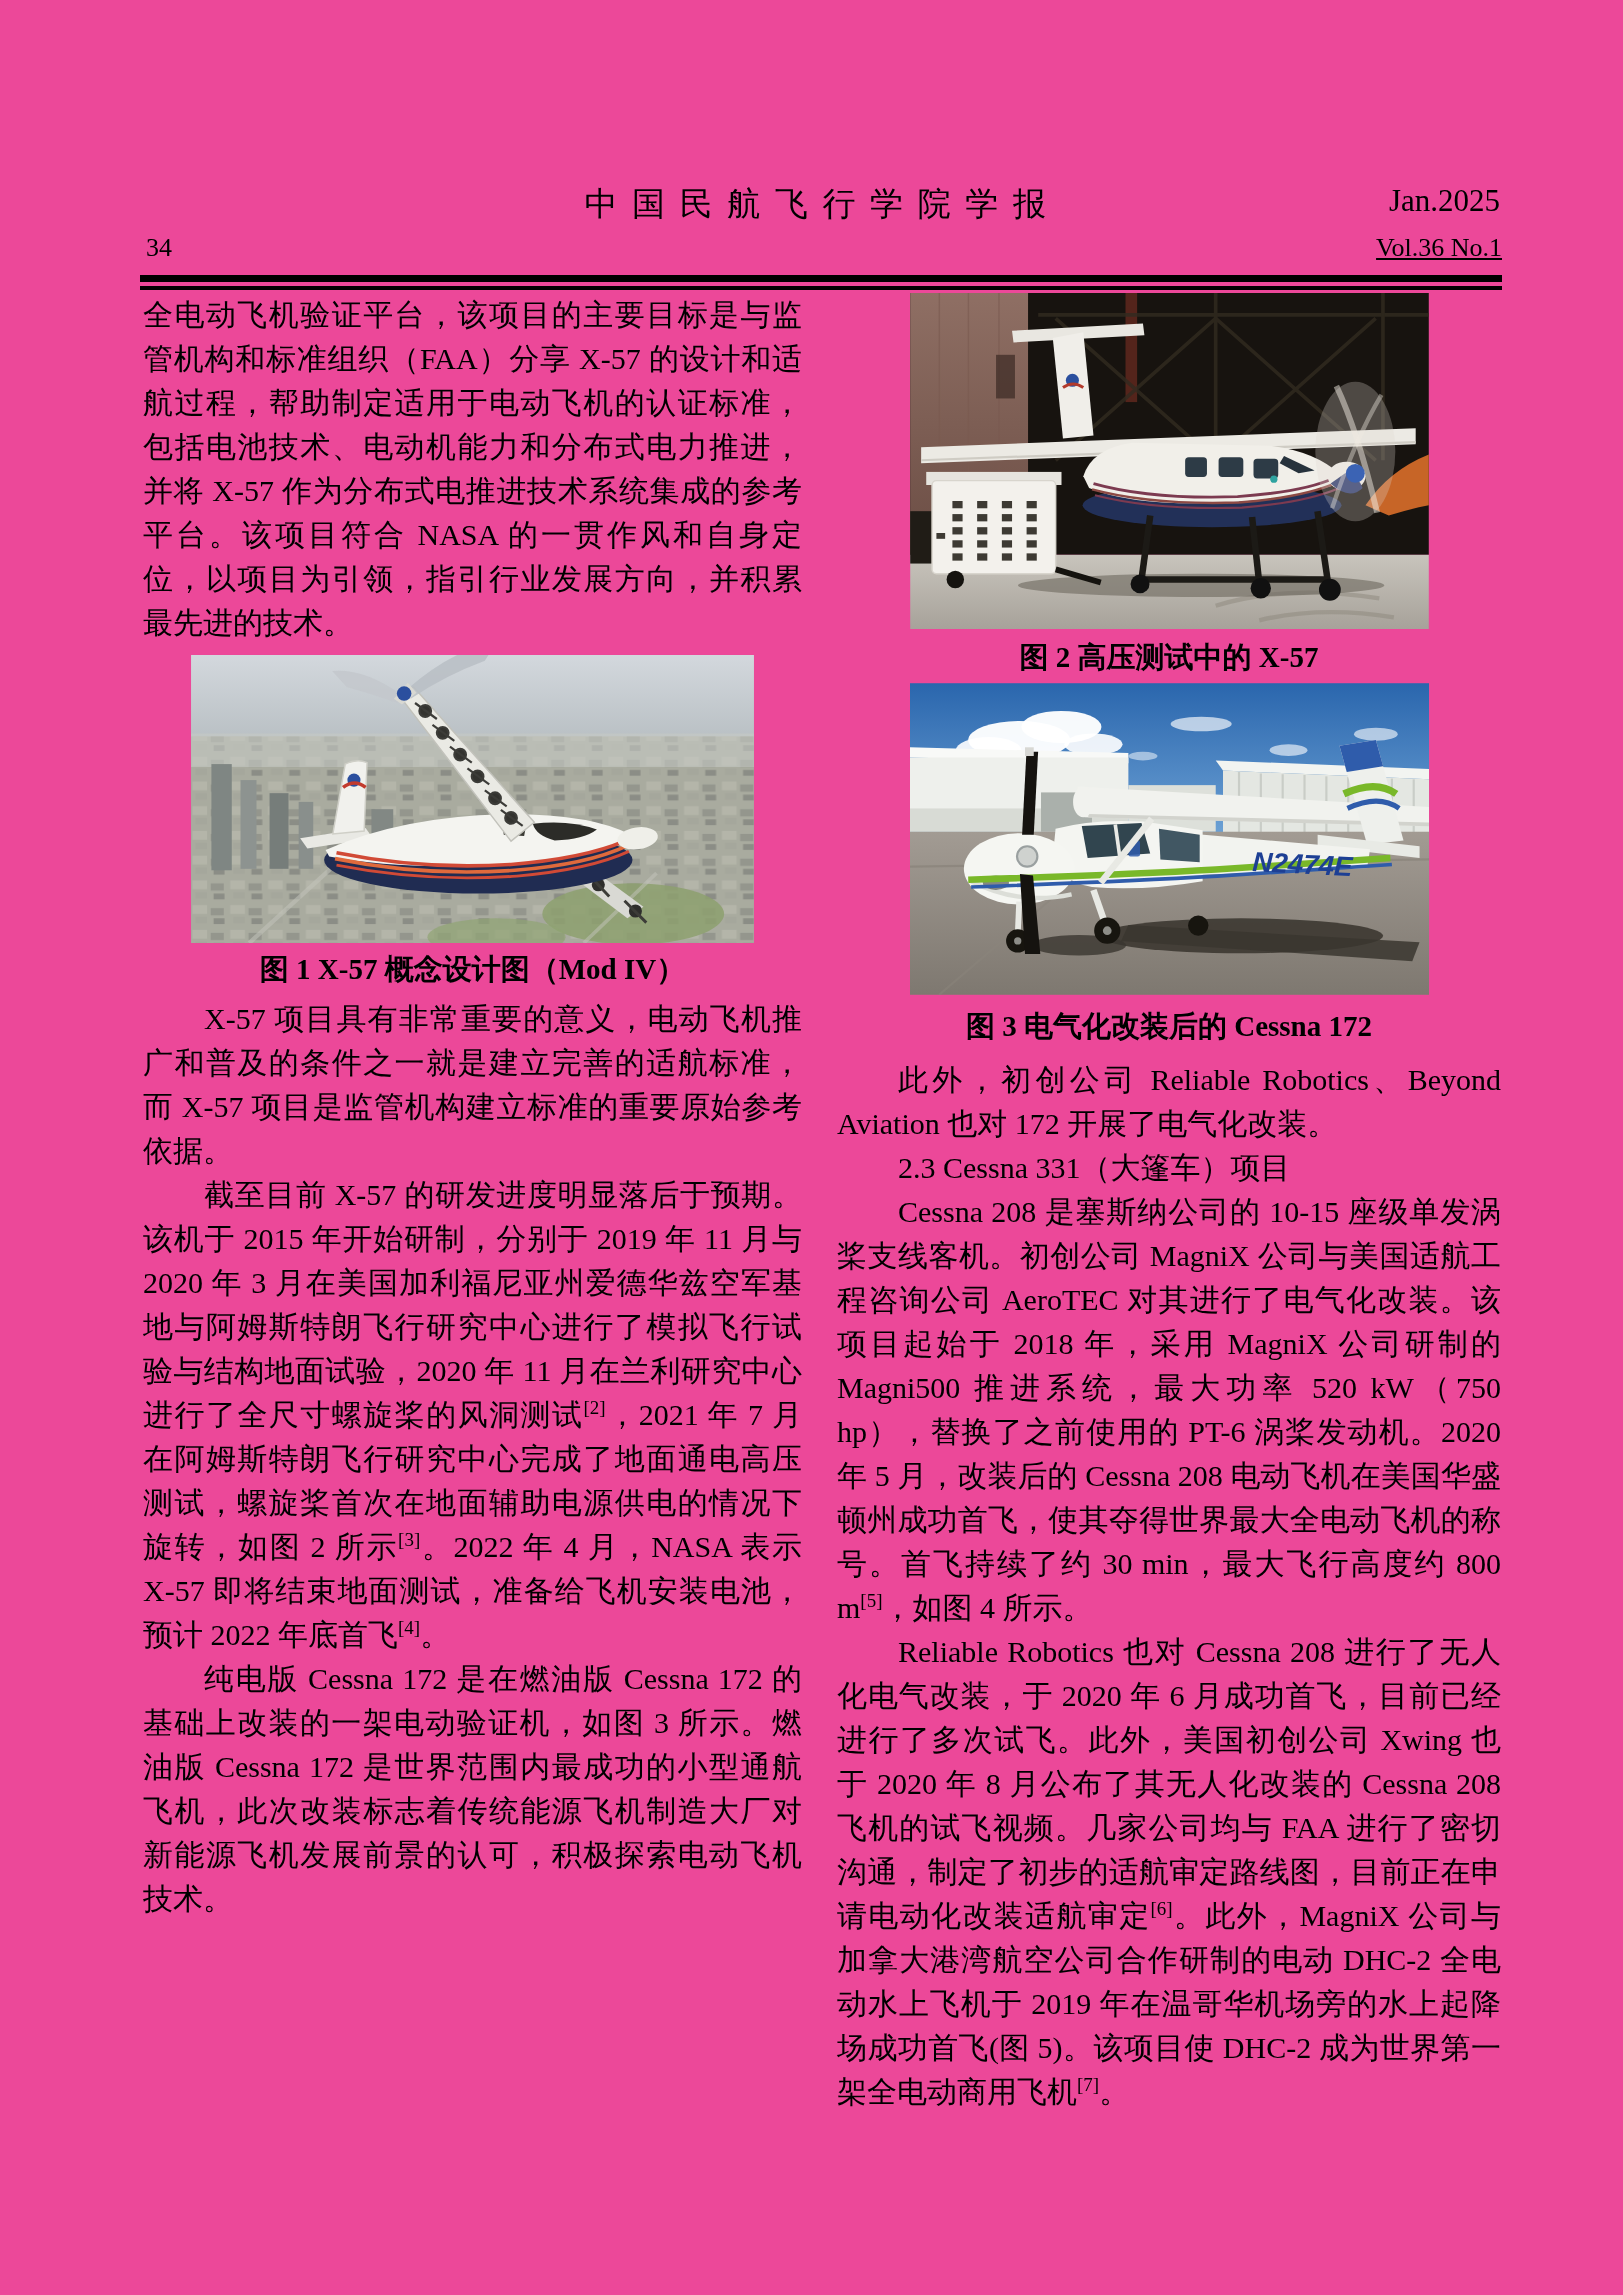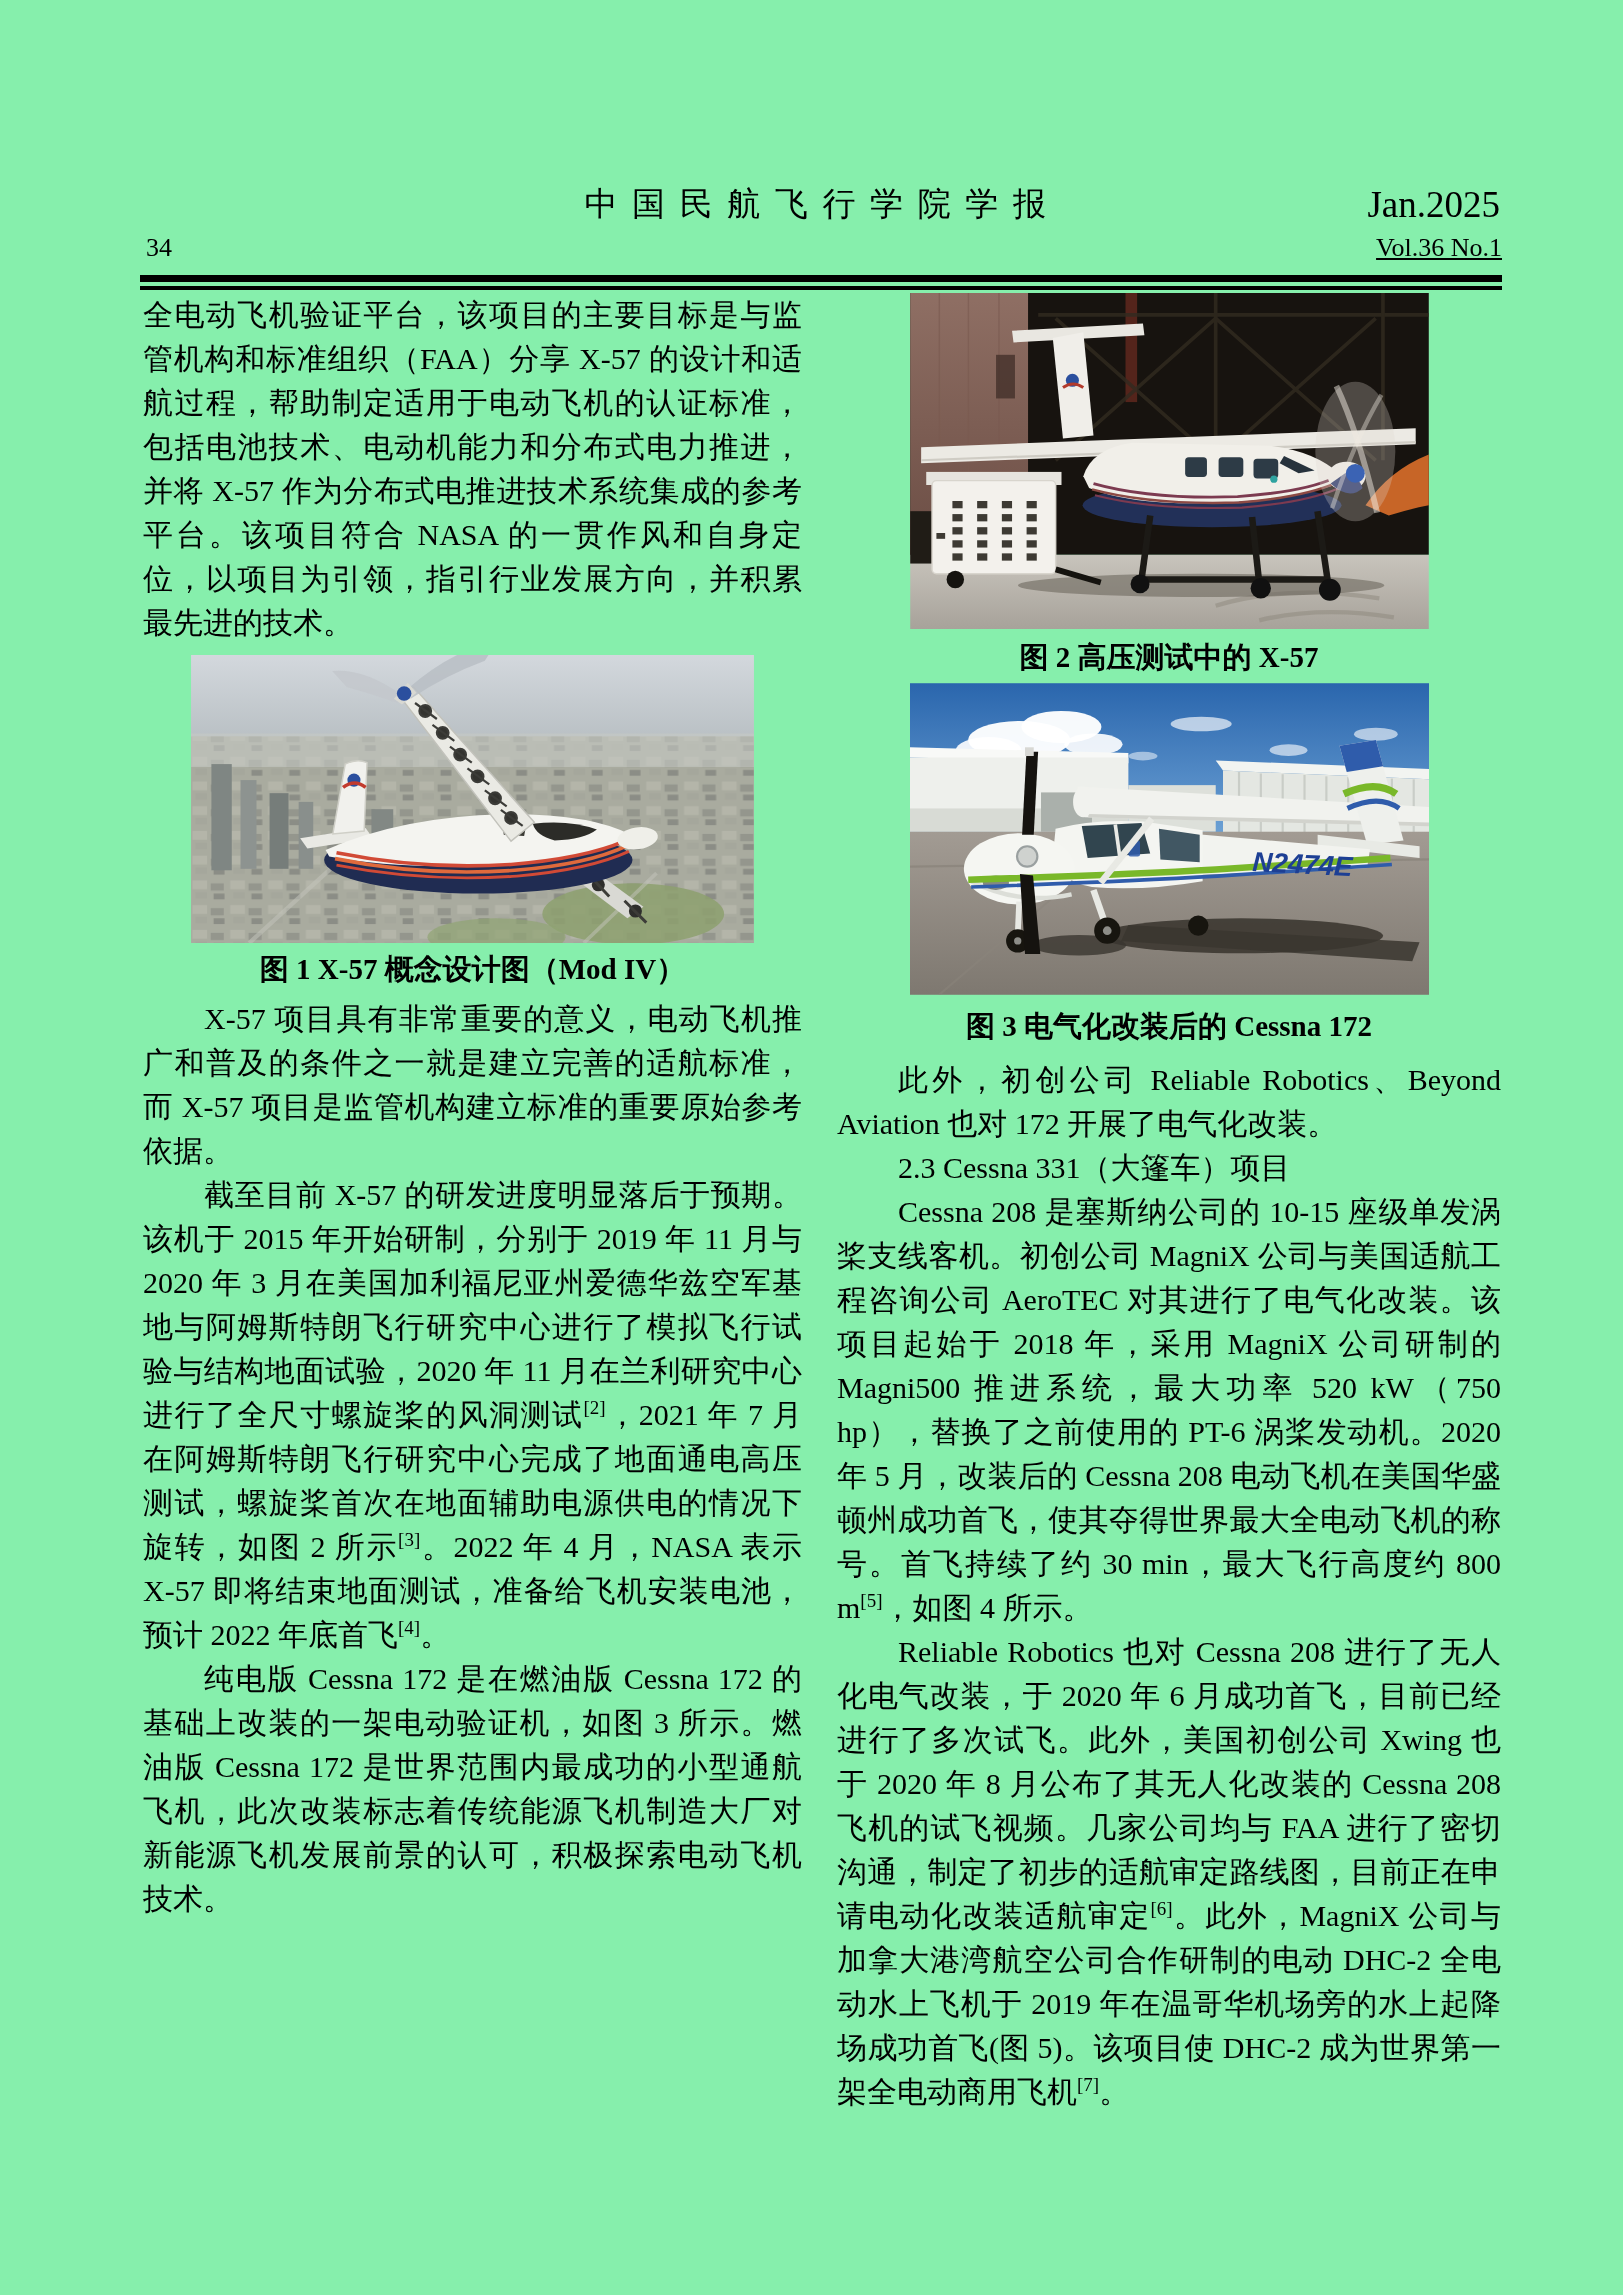--- a/index.html
+++ b/index.html
@@ -1,30 +1,30 @@
 <!DOCTYPE html>
 <html style="font-size:11.6px"><head>
 <meta charset="utf-8">
 <style>
   html,body { margin:0; padding:0; background:#e8e8e8; }
   .page {
     position:relative;
     width:1624px; height:2295px;
-    background:#86efac;
+    background:#ec4899;
     font-family:"Liberation Serif","DejaVu Serif",serif;
     color:#000;
     overflow:hidden;
   }
   
   .h-zh {
     position:absolute; top:182px; left:142px; width:1361px;
     text-align:center; font-size:33px; letter-spacing:14.6px;
     white-space:nowrap;
   }
-  .h-date { position:absolute; top:183px; right:124px; font-size:37px; }
+  .h-date { position:absolute; top:183px; right:124px; font-size:31px; }
   .h-num  { position:absolute; top:233px; left:146px; font-size:26px; }
   .h-en   {
     position:absolute; top:231px; left:142px; width:1361px;
     text-align:center; font-size:26px; word-spacing:13px; white-space:nowrap;
   }
   .h-vol  { position:absolute; top:233px; right:122px; font-size:26px;text-decoration:underline; }
   .rule-a { position:absolute; top:275px; left:140px; width:1362px; height:6.6px; background:#000; }
   .rule-b { position:absolute; top:286px; left:140px; width:1362px; height:3.6px; background:#000; }
 
   

